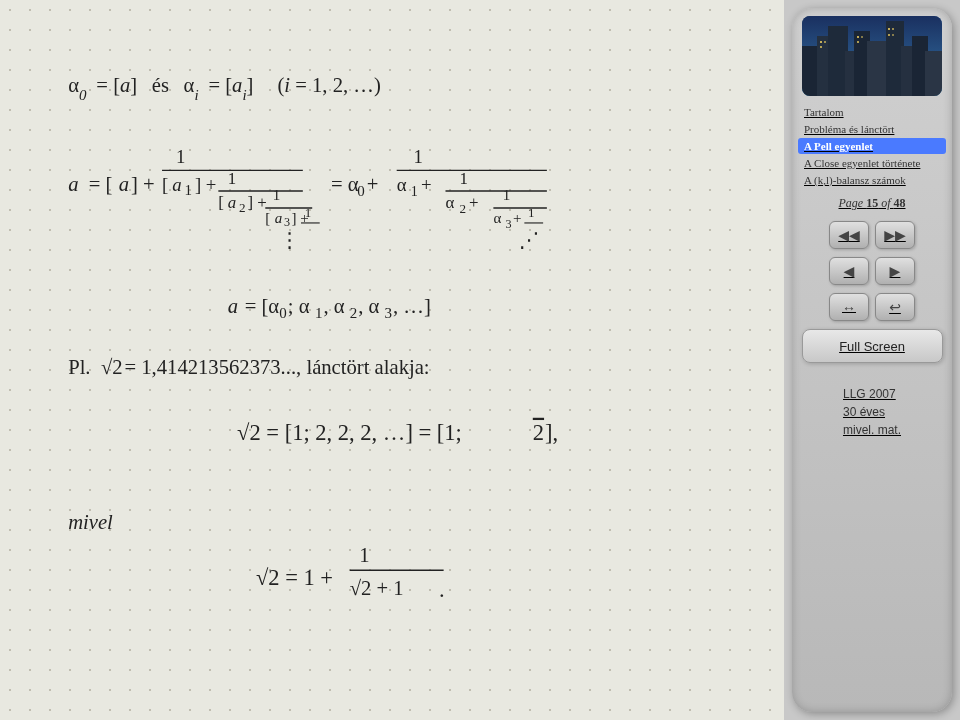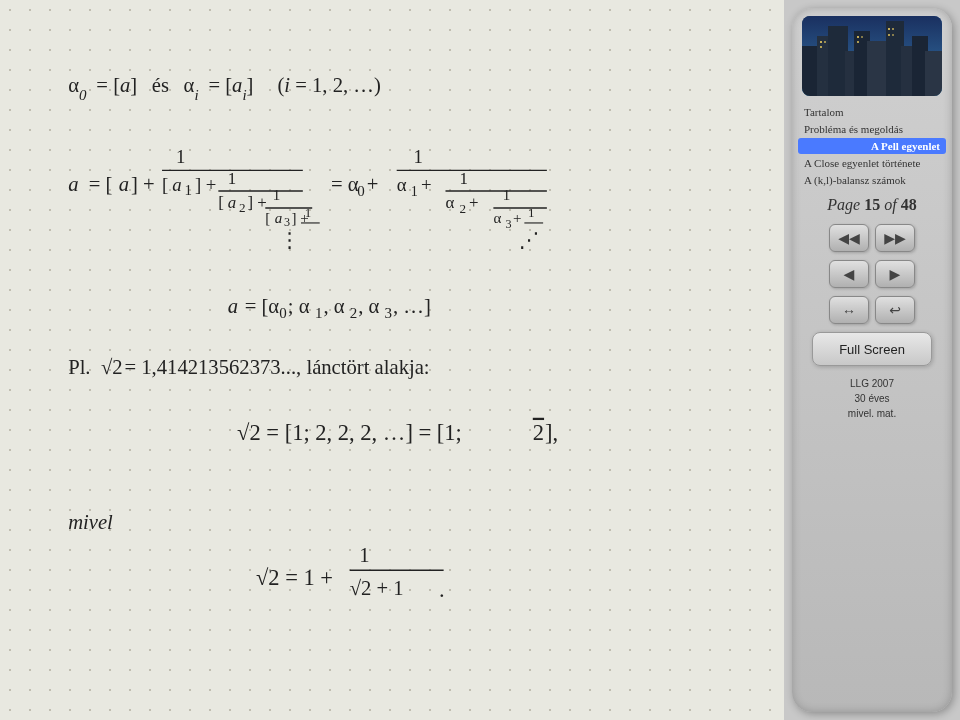--- a/index.html
+++ b/index.html
@@ -29,20 +29,21 @@
       width: 160px;
       background: linear-gradient(to bottom, #d0d0d0, #b8b8b8);
       border-radius: 20px;
       margin: 8px;
       display: flex;
       flex-direction: column;
       align-items: center;
       padding: 8px 6px;
       gap: 4px;
       box-shadow: inset 0 0 10px rgba(0,0,0,0.2), 2px 2px 8px rgba(0,0,0,0.3);
+      text-decoration: underline;
     }
 
     .sidebar-photo {
       width: 140px;
       height: 80px;
       border-radius: 8px;
       overflow: hidden;
       background: linear-gradient(135deg, #1a3a5c 0%, #2a5a8c 30%, #4a7aac 50%, #3a6a9c 70%, #1a3a5c 100%);
       position: relative;
       margin-bottom: 4px;
@@ -62,25 +63,24 @@
       color: #333;
       cursor: pointer;
       border-radius: 3px;
       white-space: nowrap;
     }
 
     .nav-item.active {
       background: #4a7aff;
       color: white;
       font-weight: bold;
-      text-align: right;
     }
 
     .page-info {
-      font-size: 16px;
+      font-size: 12px;
       color: #333;
       font-style: italic;
       text-align: center;
       padding: 4px 0;
     }
 
     .page-info strong {
       font-style: normal;
     }
 
@@ -100,43 +100,43 @@
       display: flex;
       align-items: center;
       justify-content: center;
       cursor: pointer;
       font-size: 14px;
       color: #444;
       box-shadow: 1px 1px 3px rgba(0,0,0,0.2);
     }
 
     .action-btn {
-      width: 120px;
+      width: 141px;
       height: 34px;
       background: linear-gradient(to bottom, #e8e8e8, #c8c8c8);
       border: 1px solid #999;
       border-radius: 8px;
       display: flex;
       align-items: center;
       justify-content: center;
       cursor: pointer;
       font-size: 13px;
       font-family: Arial, sans-serif;
       color: #222;
       box-shadow: 1px 1px 4px rgba(0,0,0,0.2);
       margin: 2px 0;
     }
 
     .footer-text {
-      font-size: 10px;
-      text-align: center;
+      font-size: 12px;
+      text-align: left;
       color: #333;
       font-family: Arial, sans-serif;
       line-height: 1.5;
-      margin-top: 4px;
+      margin-top: 16px;
     }
 
     
     .math-svg {
       width: 100%;
       height: 100%;
     }
   </style>
 </head>
 <body>
@@ -280,21 +280,21 @@
       <rect x="55" y="25" width="2" height="2" fill="#f0d060" opacity="0.7"></rect>
       <rect x="86" y="12" width="2" height="2" fill="#f0d060" opacity="0.8"></rect>
       <rect x="90" y="12" width="2" height="2" fill="#f0d060" opacity="0.6"></rect>
       <rect x="86" y="18" width="2" height="2" fill="#f0d060" opacity="0.7"></rect>
       <rect x="90" y="18" width="2" height="2" fill="#f0d060" opacity="0.5"></rect>
     </svg>
   </div>
 
   <div class="nav-section">
     <div class="nav-item">Tartalom</div>
-    <div class="nav-item">Probléma és megoldás</div>
+    <div class="nav-item">Probléma és lánctört</div>
     <div class="nav-item active">A Pell egyenlet</div>
     <div class="nav-item">A Close egyenlet története</div>
     <div class="nav-item">A (k,l)-balansz számok</div>
   </div>
 
   <div class="page-info">
     Page <strong>15</strong> of <strong>48</strong>
   </div>
 
   <div class="nav-buttons-row">

